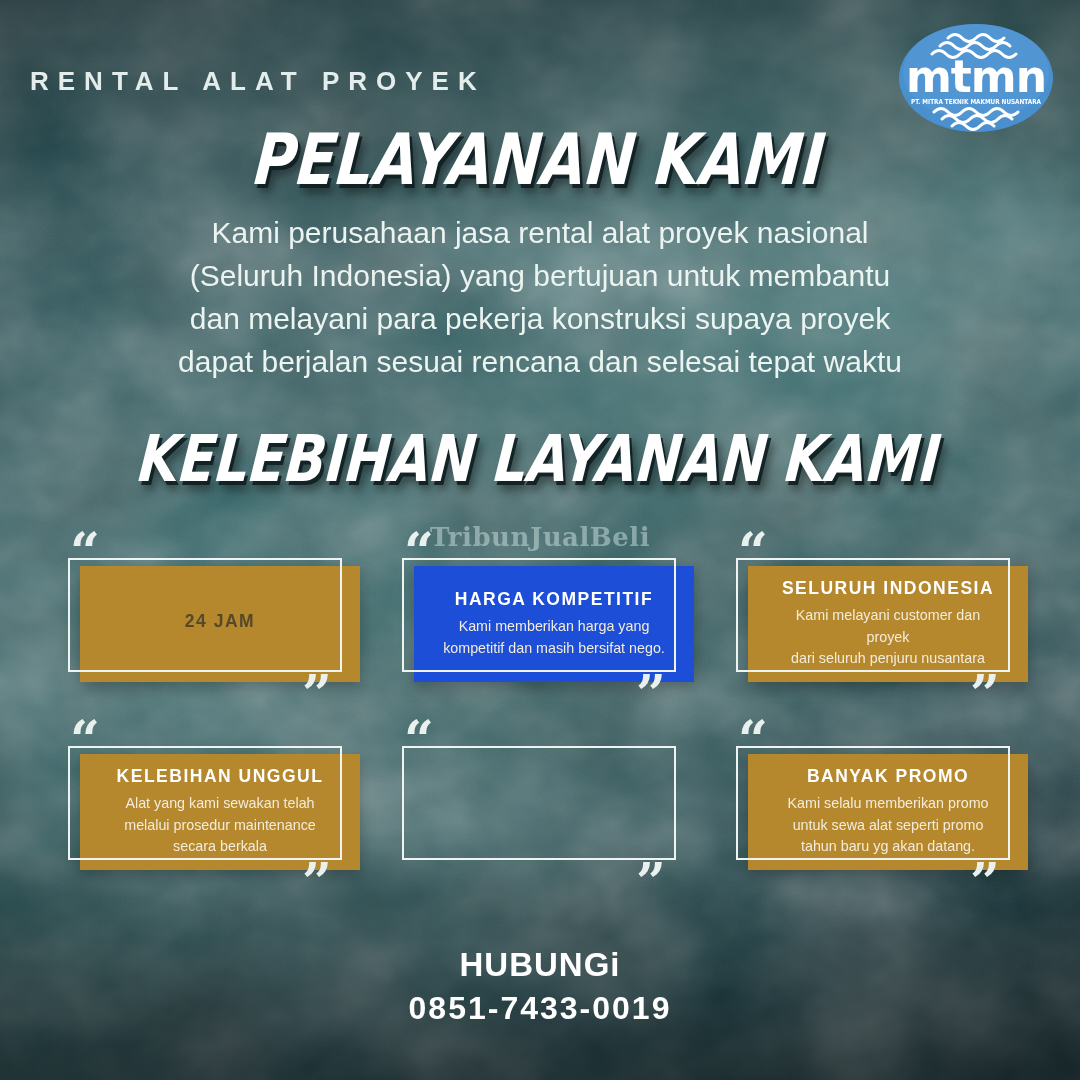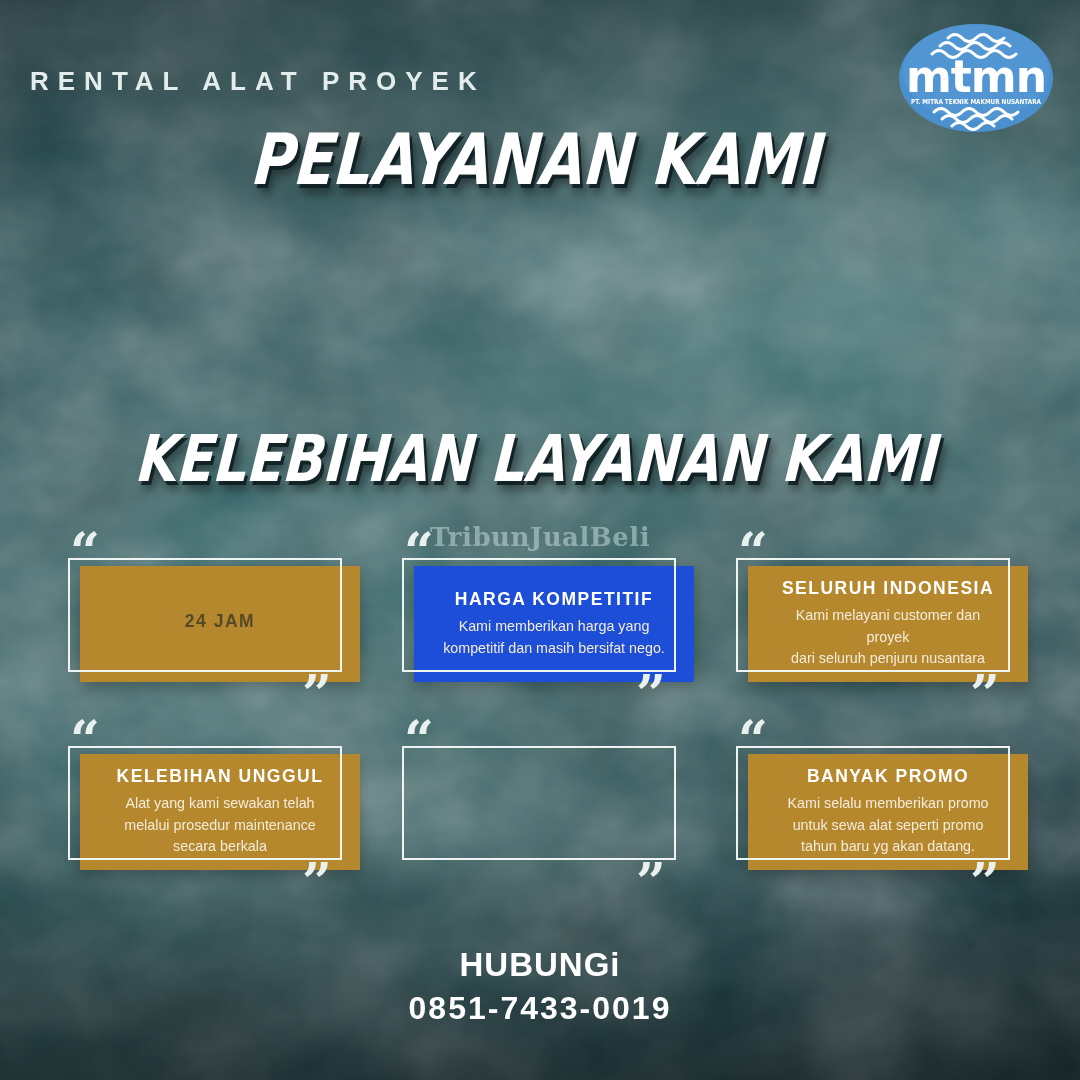--- a/index.html
+++ b/index.html
@@ -118,20 +118,24 @@
     <text x="79" y="82" text-anchor="middle" font-family="DejaVu Sans, sans-serif" font-weight="bold" font-size="6.8" fill="#ffffff" textLength="130" lengthAdjust="spacingAndGlyphs">PT. MITRA TEKNIK MAKMUR NUSANTARA</text>
     <g stroke="#ffffff" stroke-width="3" fill="none" stroke-linecap="round">
       <path d="M37 90 q7 -7 14 0 t14 0 t14 0 t14 0 t14 0 t14 0"></path>
       <path d="M45 97 q7 -7 14 0 t14 0 t14 0 t14 0 t14 0"></path>
       <path d="M55 104 q7 -7 14 0 t14 0 t14 0"></path>
     </g>
   </svg>
 
   <h1 id="services-title" class="h-display">PELAYANAN KAMI</h1>
 
+  <p class="intro">Kami perusahaan jasa rental alat proyek nasional
+(Seluruh Indonesia) yang bertujuan untuk membantu
+dan melayani para pekerja konstruksi supaya proyek
+dapat berjalan sesuai rencana dan selesai tepat waktu</p>
 
   <h2 id="benefits-title" class="h-display">KELEBIHAN LAYANAN KAMI</h2>
 
   <div class="watermark">TribunJualBeli</div>
 
   <div class="cards row1">
     <div class="card">
       <span class="q qo">“</span>
       <div class="frame"></div>
       <div class="gold" style="background-color: rgb(182, 136, 46);">

